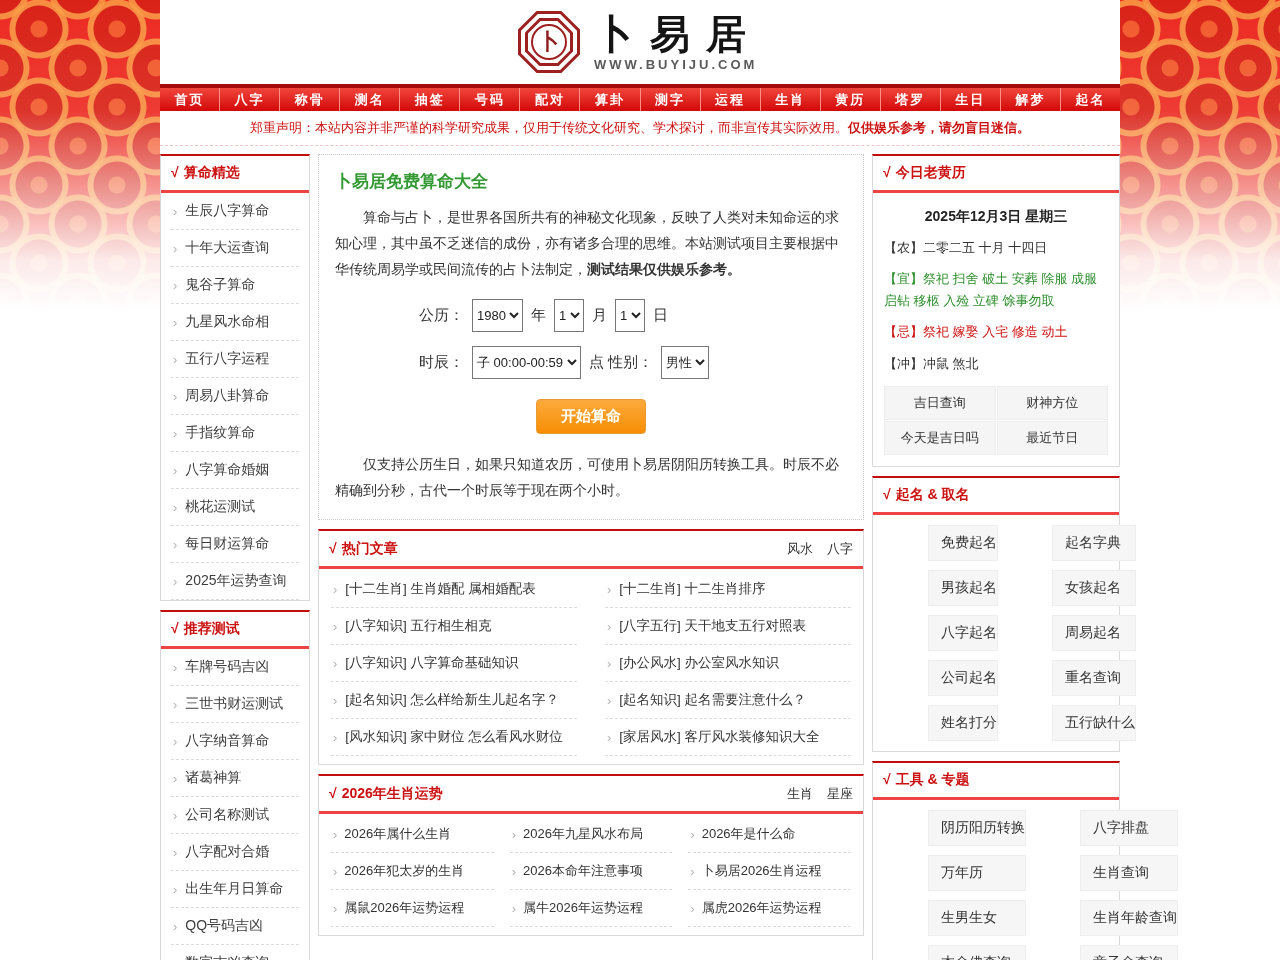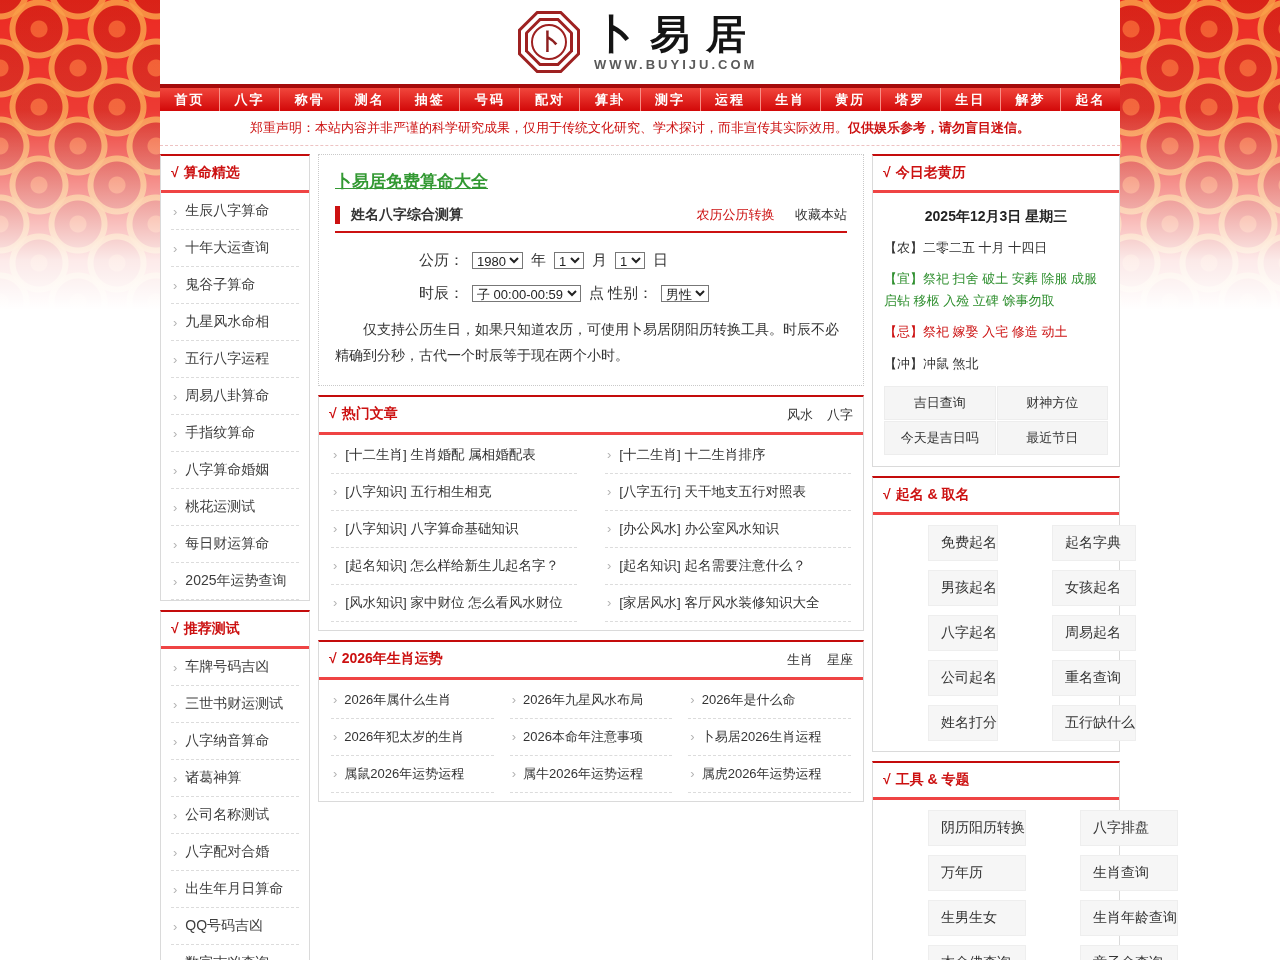--- a/index.html
+++ b/index.html
@@ -52,35 +52,35 @@
   .box-h .chk { margin-right:5px; }
   .box-h .links span { color:#333; font-size:13px; margin-left:14px; cursor:pointer; }
 
   .side-list { padding:0 10px; }
   .side-item { display:flex; align-items:center; gap:8px; padding:9px 2px; border-bottom:1px dashed #dcdcdc;
     font-size:14px; color:#3d3d3d; cursor:pointer; white-space:nowrap; }
   .arr { color:#b3b3b3; font-size:13px; flex:none; }
 
   
   .main-box { border:1px dotted #c9c9c9; background:#fff; padding:13px 16px 16px; margin-bottom:9px; }
-  .main-title { color:#339933; font-size:17px; font-weight:bold; margin:2px 0 12px;text-decoration:underline; }
+  .main-title { color:#339933; font-size:17px; font-weight:bold; margin:2px 0 12px; }
   .intro, .note { font-size:14px; color:#333; line-height:1.85; text-indent:2em; }
   .intro { margin-bottom:16px; }
   .form-head { display:flex; align-items:center; justify-content:space-between; border-bottom:2px solid #cc1111; padding-bottom:7px; margin-bottom:18px; }
   .fh-left { display:flex; align-items:center; }
   .fh-bar { width:5px; height:18px; background:#cc1111; margin-right:11px; }
   .fh-title { font-size:14px; font-weight:bold; color:#333; }
   .fh-links span { font-size:13px; margin-left:16px; cursor:pointer; }
   .fh-link-red { color:#cc1111; }
   .fh-link-dark { color:#333; }
   .form-area { padding-left:84px; font-size:15px; color:#333; }
   .frow { margin-bottom:14px; display:flex; align-items:center; gap:4px; }
   .frow label { flex:none; }
   input.txt { width:102px; height:22px; border:1px solid #bdbdbd; padding:2px 6px; color:#999; font-size:14px; margin:0 6px 0 2px; }
-  select { height:17px; font-size:13px; color:#222; border:1px solid #777; background:#fff; margin:0 4px; }
+  select { height:33px; font-size:13px; color:#222; border:1px solid #777; background:#fff; margin:0 4px; }
   .btn-row { text-align:center; margin:20px 0 18px; }
   .start-btn { display:inline-block; background:linear-gradient(#fcaa3c,#f78e04); border:1px solid #e89a33; border-radius:4px;
     color:#fff; font-size:15px; font-weight:bold; padding:7px 24px; cursor:pointer; }
 
   .hot-cols { display:flex; padding:2px 12px 8px; gap:28px; }
   .hot-col { flex:1; }
   .hot-item { display:flex; gap:8px; align-items:center; padding:9px 2px; border-bottom:1px dashed #dcdcdc;
     font-size:13.5px; color:#333; cursor:pointer; white-space:nowrap; }
   .zo-grid { display:grid; grid-template-columns:1fr 1fr 1fr; column-gap:16px; padding:2px 12px 8px; }
   .zo-item { display:flex; gap:7px; align-items:center; padding:9px 2px; border-bottom:1px dashed #dcdcdc;
@@ -239,49 +239,43 @@
               <span class="arr">›</span>
               <span>数字吉凶查询</span>
             </div>
           </div>
       </div>
     </div>
 
     <div class="col-mid">
       <div class="main-box">
         <div class="main-title">卜易居免费算命大全</div>
-
-        <div class="form-head">
-          <span class="fh-left">
-              <span class="fh-bar"></span>
-              <span class="fh-title">姓名八字综合测算</span>
-            </span>
-          <span class="fh-links">
-            <span class="fh-link-red">农历公历转换</span>
-            <span class="fh-link-dark">收藏本站</span>
-          </span>
-        </div>
+        <p class="intro"><span>算命与占卜，是世界各国所共有的神秘文化现象，反映了人类对未知命运的求知心理，其中虽不乏迷信的成份，亦有诸多合理的思维。本站测试项目主要根据中华传统周易学或民间流传的占卜法制定，</span><b>测试结果仅供娱乐参考。</b></p>
+
 
         <div class="form-area">
           <div class="frow">
             <label>公历：</label>
             <select><option>1980</option></select>
             <span>年</span>
             <select><option>1</option></select>
             <span>月</span>
             <select><option>1</option></select>
             <span>日</span>
           </div>
           <div class="frow">
             <label>时辰：</label>
             <select><option>子 00:00-00:59</option></select>
             <span>点</span>
             <label>性别：</label>
             <select><option>男性</option></select>
           </div>
+        </div>
+        <div class="btn-row">
+          <span class="start-btn">开始算命</span>
         </div>
         <p class="note">仅支持公历生日，如果只知道农历，可使用卜易居阴阳历转换工具。时辰不必精确到分秒，古代一个时辰等于现在两个小时。</p>
       </div>
 
       <div class="box">
         <div class="box-h">
           <span class="t"><span class="chk">√</span><span>热门文章</span></span>
           <span class="links"><span>风水</span><span>八字</span></span>
         </div>
         <div class="hot-cols">

